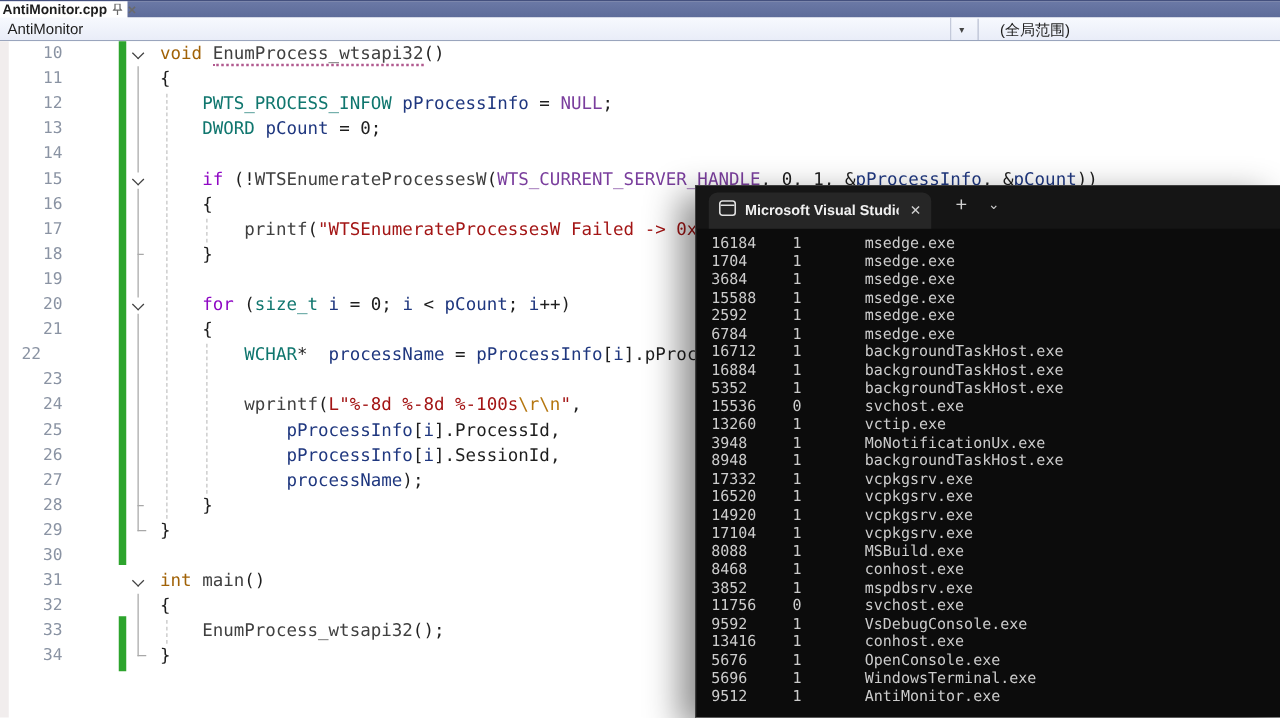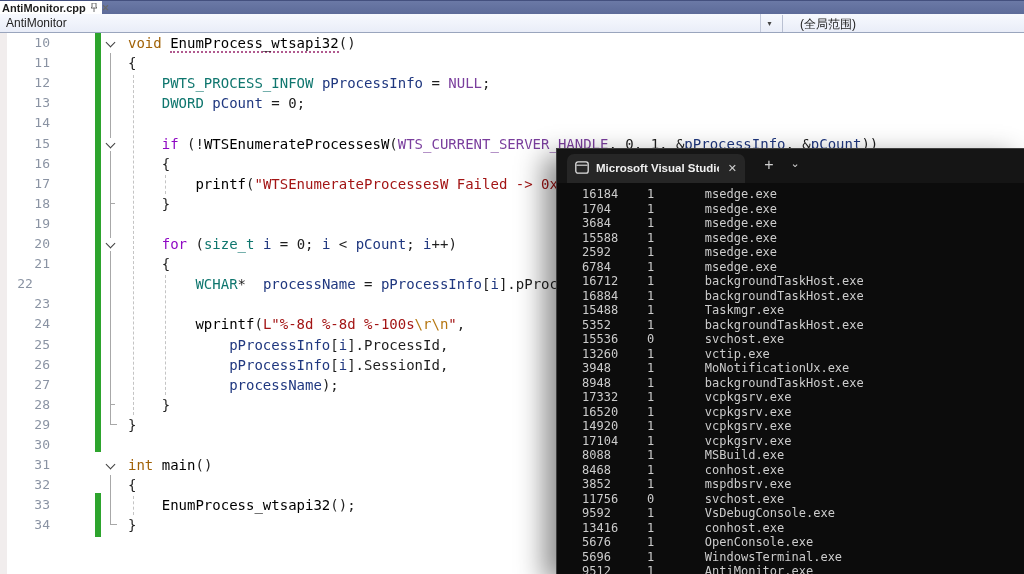--- a/index.html
+++ b/index.html
@@ -43,21 +43,21 @@
 
   .iguide { position:absolute; width:1px; border-left:1px dashed #c4c4c4; }
 
   .code-pane { position:absolute; left:0; top:0; width:100%; height:100%; }
   .code-line { position:absolute; left:128px; height:20.1px; line-height:20.1px;
     white-space:pre; font-family:"DejaVu Sans Mono", monospace; font-size:14px; color:#1e1e1e; }
   .tk.pl  { color:#1e1e1e; }
   .tk.kw  { color:#a16207; }
   .tk.ctrl{ color:#8f08c4; }
   .tk.ty  { color:#0f766e; }
-  .tk.fn  { color:#000000; }
+  .tk.fn  { color:#404040; }
   .tk.va  { color:#1f377f; }
   .tk.mc  { color:#7a3e9d; }
   .tk.st  { color:#a31515; }
   .tk.es  { color:#b5760f; }
   .tk.nu  { color:#202020; }
   .tk.dots{ border-bottom:2px dotted #b15a8f; }
 
   
   .terminal { position:absolute; left:556px; top:148px; width:468px; height:426px;
     background:#0c0c0c; border-left:1px solid #3f3f3f; border-top:1px solid #3f3f3f;
@@ -66,21 +66,21 @@
   .term-tab { position:absolute; left:10px; top:5px; width:178px; height:29px;
     background:#262626; border-radius:7px 7px 0 0; display:flex; align-items:center;
     gap:7px; padding:0 8px; }
   .term-tab-title { color:#f0f0f0; font-size:11.5px; font-weight:bold; white-space:nowrap;
     overflow:hidden; }
   .term-x { color:#cfcfcf; font-size:11px; margin-left:2px; }
   .term-plus { position:absolute; left:200px; top:7px; color:#d0d0d0; font-size:16px;
     width:24px; text-align:center; }
   .term-dd { position:absolute; left:228px; top:8px; color:#d0d0d0; font-size:11px;
     width:20px; text-align:center; }
-  .term-out { position:absolute; left:12px; top:38px; right:0; bottom:0; overflow:hidden;margin-left:13px; }
+  .term-out { position:absolute; left:12px; top:38px; right:0; bottom:0; overflow:hidden; }
   .trow { white-space:pre; font-family:"DejaVu Sans Mono", monospace; font-size:12px;
     line-height:14.5px; color:#cccccc; }
 </style>
 </head>
 <body>
 
 <div class="tabstrip">
   <div class="doc-tab">
     <span>AntiMonitor.cpp</span>
     <span class="pin">
@@ -201,21 +201,20 @@
   </div>
   <div class="term-out">
       <div class="trow">16184    1       msedge.exe</div>
       <div class="trow">1704     1       msedge.exe</div>
       <div class="trow">3684     1       msedge.exe</div>
       <div class="trow">15588    1       msedge.exe</div>
       <div class="trow">2592     1       msedge.exe</div>
       <div class="trow">6784     1       msedge.exe</div>
       <div class="trow">16712    1       backgroundTaskHost.exe</div>
       <div class="trow">16884    1       backgroundTaskHost.exe</div>
-      <div class="trow">15488    1       Taskmgr.exe</div>
       <div class="trow">5352     1       backgroundTaskHost.exe</div>
       <div class="trow">15536    0       svchost.exe</div>
       <div class="trow">13260    1       vctip.exe</div>
       <div class="trow">3948     1       MoNotificationUx.exe</div>
       <div class="trow">8948     1       backgroundTaskHost.exe</div>
       <div class="trow">17332    1       vcpkgsrv.exe</div>
       <div class="trow">16520    1       vcpkgsrv.exe</div>
       <div class="trow">14920    1       vcpkgsrv.exe</div>
       <div class="trow">17104    1       vcpkgsrv.exe</div>
       <div class="trow">8088     1       MSBuild.exe</div>

